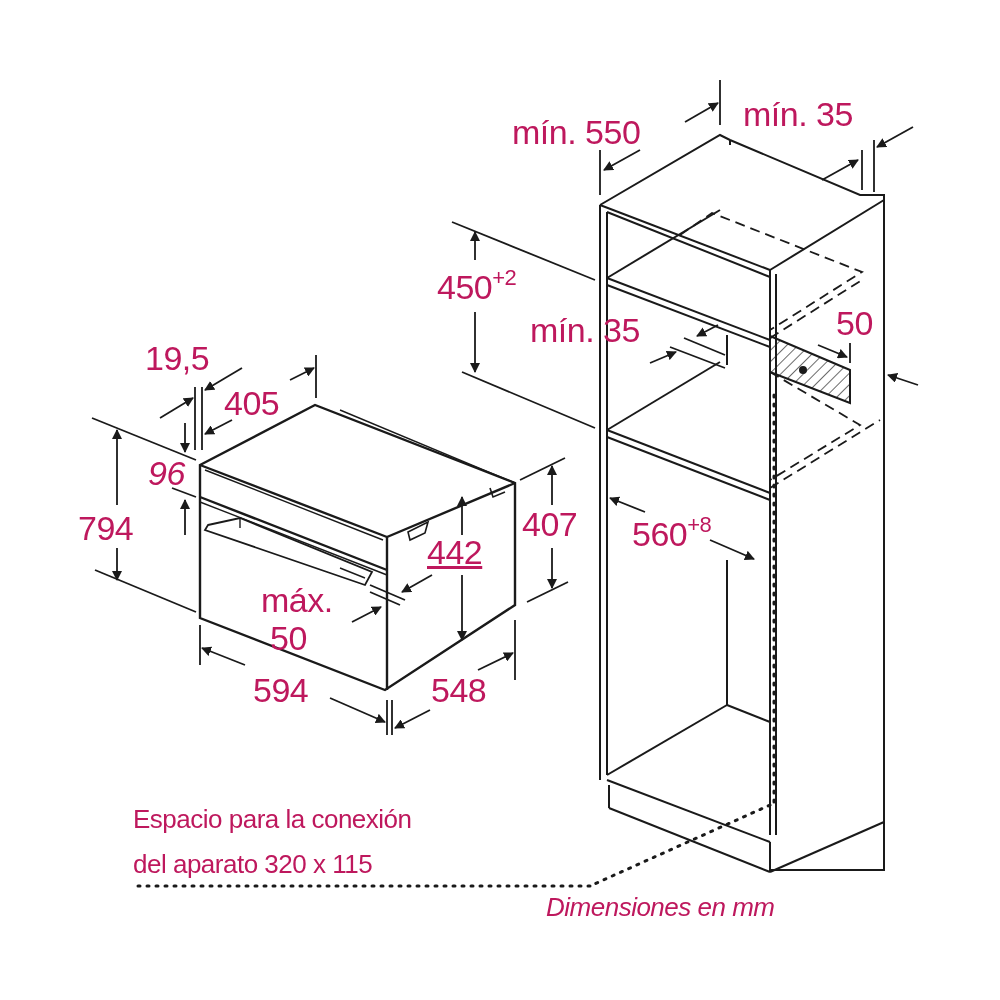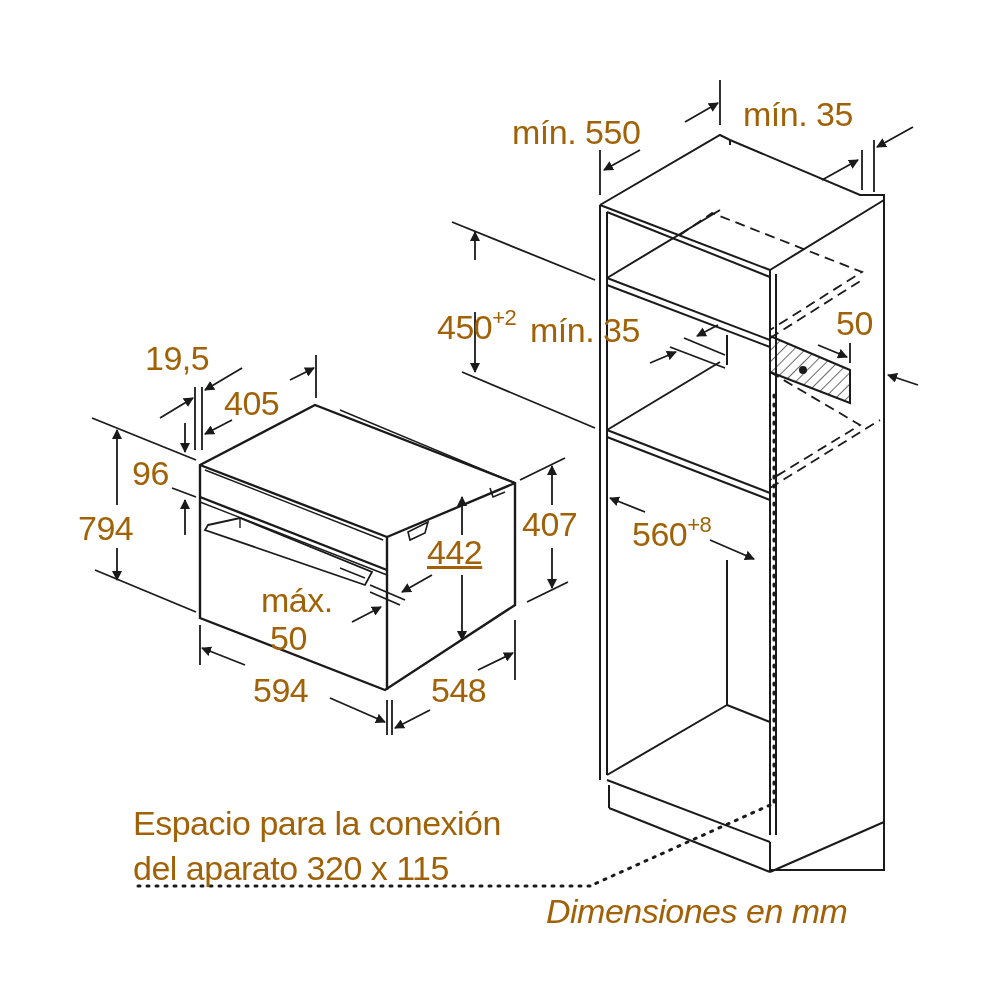--- a/index.html
+++ b/index.html
@@ -1,20 +1,20 @@
 <!DOCTYPE html>
 <html><head>
 <meta charset="utf-8">
 <style>
   html, body { margin:0; padding:0; background:#ffffff; }
   body { width:1000px; height:1000px; position:relative; overflow:hidden; font-family:"Liberation Sans", sans-serif; }
   svg { position:absolute; left:0; top:0; }
-  .lbl { position:absolute; color:#a16207; font-family:"Liberation Sans", sans-serif; font-size:34px; line-height:1; white-space:nowrap; letter-spacing:-0.5px; }
+  .lbl { position:absolute; color:#be185d; font-family:"Liberation Sans", sans-serif; font-size:34px; line-height:1; white-space:nowrap; letter-spacing:-0.5px; }
   .lbl sup { font-size:22px; vertical-align:0; position:relative; top:-14px; }
-  .note { font-size:34px;text-align:right; }
+  .note { font-size:26px;text-align:right; }
 </style>
 </head>
 <body>
 
 <svg width="1000" height="1000" viewBox="0 0 1000 1000" xmlns="http://www.w3.org/2000/svg">
   <defs>
     <marker id="ah" markerWidth="10" markerHeight="10" refX="9" refY="5" orient="auto" markerUnits="userSpaceOnUse">
       <path d="M0,0 L10,5 L0,10 z" fill="#1a1a1a"></path>
     </marker>
     <pattern id="hatch" width="8" height="8" patternUnits="userSpaceOnUse" patternTransform="rotate(45)">
@@ -161,28 +161,28 @@
     <line x1="330" y1="698" x2="385" y2="722" marker-end="url(#ah)"></line>
 
     <line x1="515" y1="620" x2="515" y2="680"></line>
     <line x1="430" y1="710" x2="395" y2="728" marker-end="url(#ah)"></line>
     <line x1="478" y1="670" x2="513" y2="653" marker-end="url(#ah)"></line>
   </g>
 </svg>
 
 <div class="lbl" style="left:512px;top:115px;">mín. 550</div>
 <div class="lbl" style="left:743px;top:97px;">mín. 35</div>
-<div class="lbl" style="left:437px;top:270px;margin-top:40px;"><span>450</span><sup>+2</sup></div>
+<div class="lbl" style="left:437px;top:270px;"><span>450</span><sup>+2</sup></div>
 <div class="lbl" style="left:530px;top:313px;">mín. 35</div>
 <div class="lbl" style="left:836px;top:306px;">50</div>
 <div class="lbl" style="left:632px;top:517px;"><span>560</span><sup>+8</sup></div>
 
 <div class="lbl" style="left:145px;top:341px;">19,5</div>
 <div class="lbl" style="left:224px;top:386px;">405</div>
-<div class="lbl" style="left:132px;top:456px;">96</div>
+<div class="lbl" style="left:148px;top:456px;font-style:italic;">96</div>
 <div class="lbl" style="left:78px;top:511px;">794</div>
 <div class="lbl" style="left:427px;top:535px;text-decoration:underline;">442</div>
 <div class="lbl" style="left:522px;top:507px;">407</div>
 <div class="lbl" style="left:261px;top:583px;">máx.</div>
 <div class="lbl" style="left:270px;top:621px;">50</div>
 <div class="lbl" style="left:253px;top:673px;">594</div>
 <div class="lbl" style="left:431px;top:673px;">548</div>
 
 <div class="lbl note" style="left:133px;top:806px;">Espacio para la conexión</div>
 <div class="lbl note" style="left:133px;top:851px;">del aparato 320 x 115</div>

